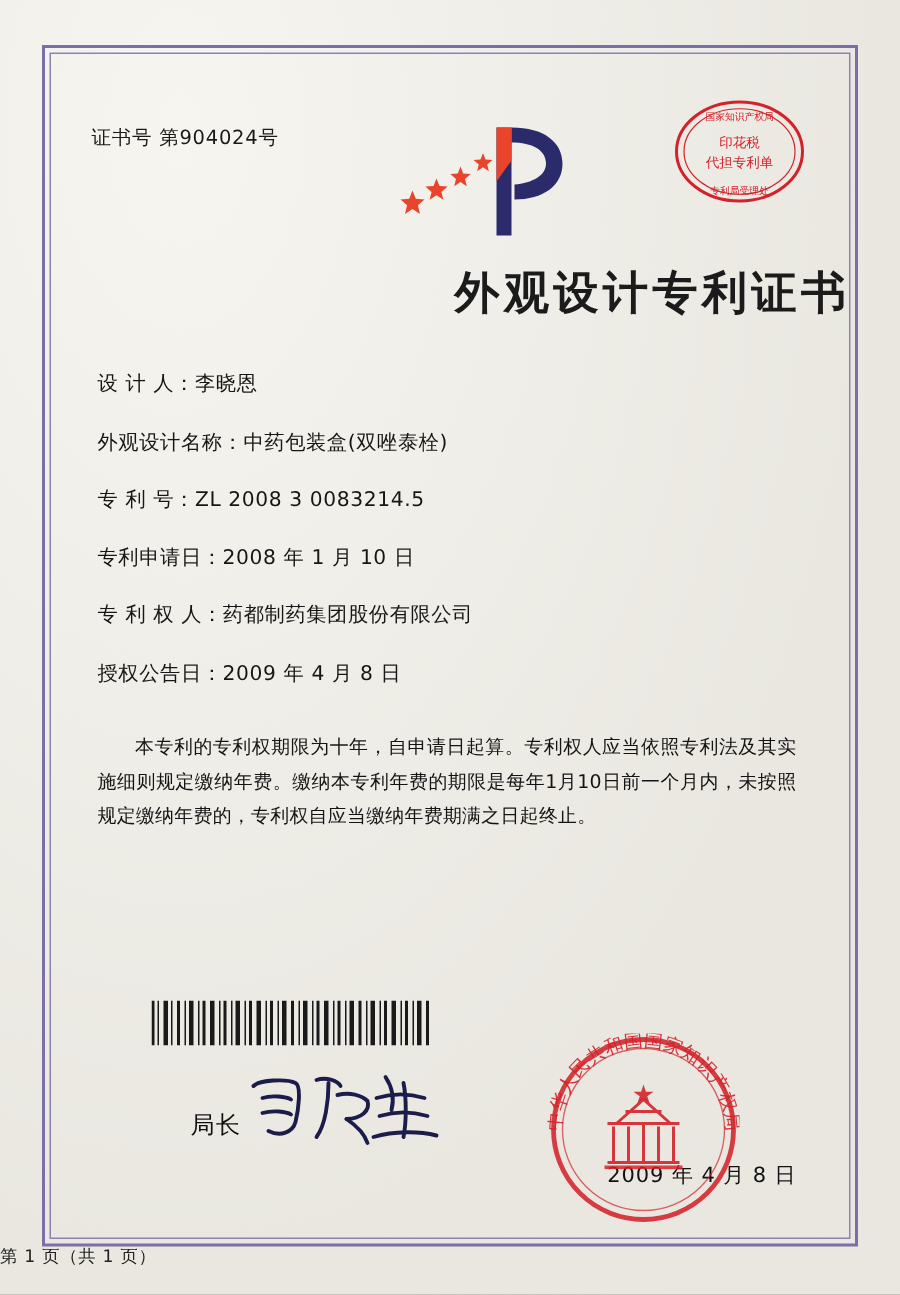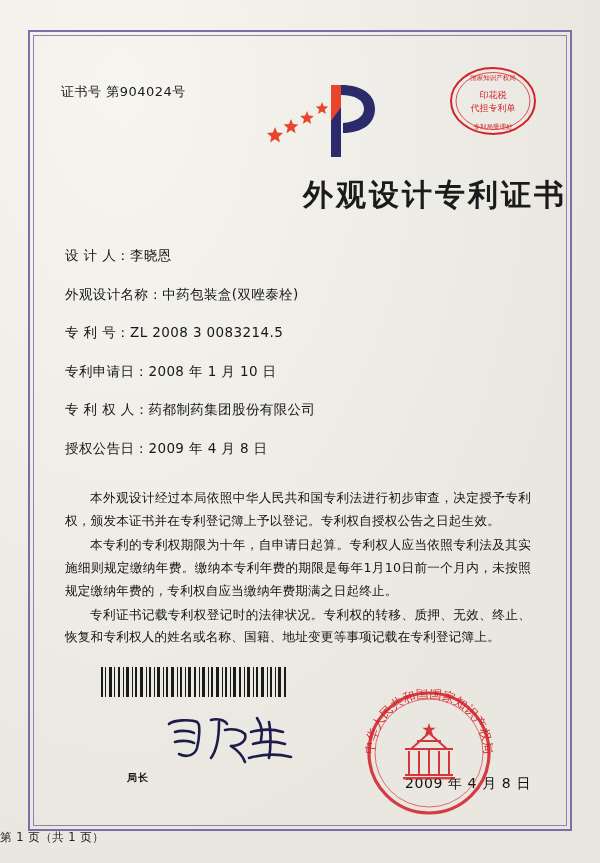--- a/index.html
+++ b/index.html
@@ -141,25 +141,24 @@
     left: 68px;
     top: 632px;
     width: 185px;
     height: 30px;
   }
   .barcode svg { display: block; }
 
   .minister-label {
     position: absolute;
     left: 94px;
-    top: 736px;
-    font-size: 10px;
+    top: 705px;
+    font-size: 16px;
     color: #111;
     letter-spacing: 1px;
-    font-weight: bold;
   }
   .signature {
     position: absolute;
     left: 128px;
     top: 675px;
     width: 135px;
     height: 60px;
   }
   .signature svg { display:block; }
 
@@ -250,23 +249,21 @@
       </div>
       <div class="field">
         <span class="lbl">专 利 权 人：</span><span class="val">药都制药集团股份有限公司</span>
       </div>
       <div class="field">
         <span class="lbl">授权公告日：</span><span class="val">2009 年 4 月 8 日</span>
       </div>
     </div>
 
     <div class="para-block">
-      <p class="para">本外观设计经过本局依照中华人民共和国专利法进行初步审查，决定授予专利权，颁发本证书并在专利登记簿上予以登记。专利权自授权公告之日起生效。</p>
       <p class="para">本专利的专利权期限为十年，自申请日起算。专利权人应当依照专利法及其实施细则规定缴纳年费。缴纳本专利年费的期限是每年1月10日前一个月内，未按照规定缴纳年费的，专利权自应当缴纳年费期满之日起终止。</p>
-      <p class="para">专利证书记载专利权登记时的法律状况。专利权的转移、质押、无效、终止、恢复和专利权人的姓名或名称、国籍、地址变更等事项记载在专利登记簿上。</p>
     </div>
 
     <div class="barcode">
       <svg width="185" height="30" viewBox="0 0 185 30">
         <g fill="#1a1a1a">
           <rect x="0" y="0" width="2" height="30"></rect>
             <rect x="4" y="0" width="1" height="30"></rect>
           <rect x="8" y="0" width="3" height="30"></rect>
             <rect x="13" y="0" width="1" height="30"></rect>
           <rect x="17" y="0" width="2" height="30"></rect>

